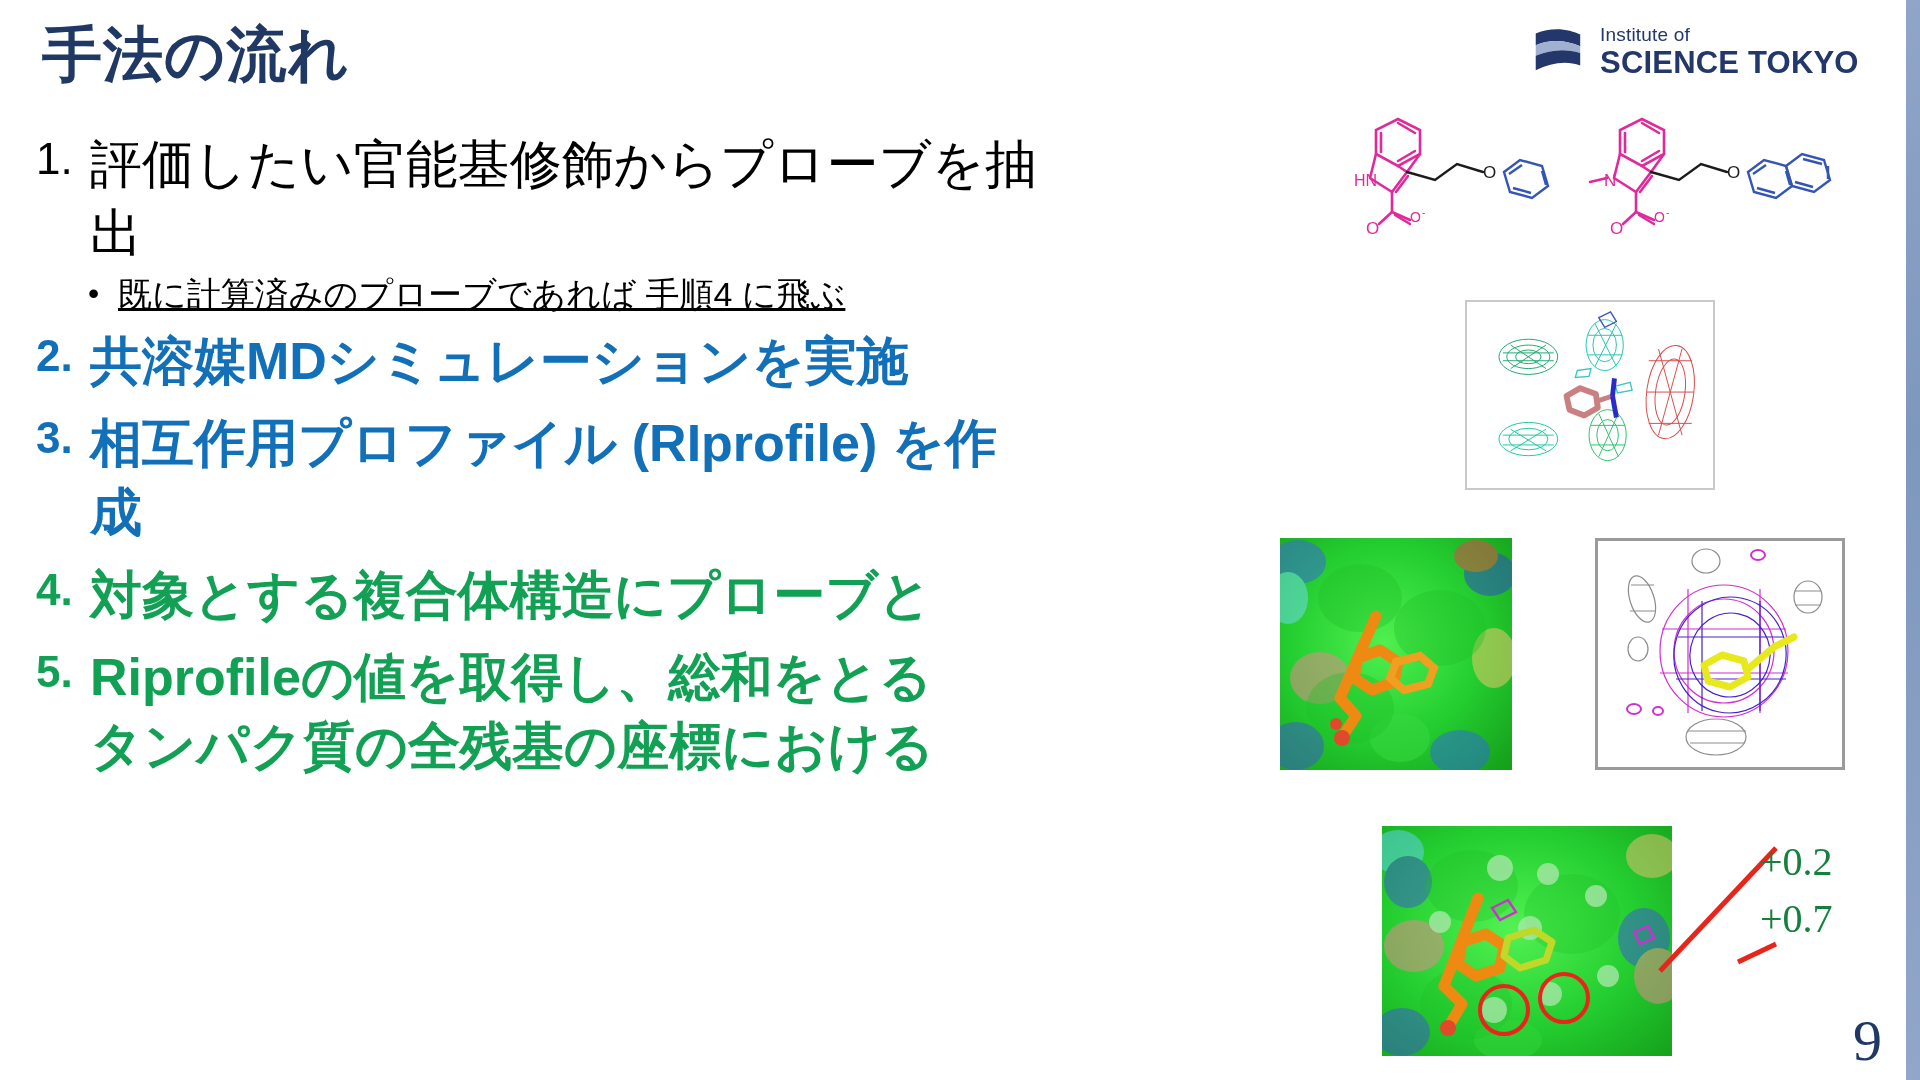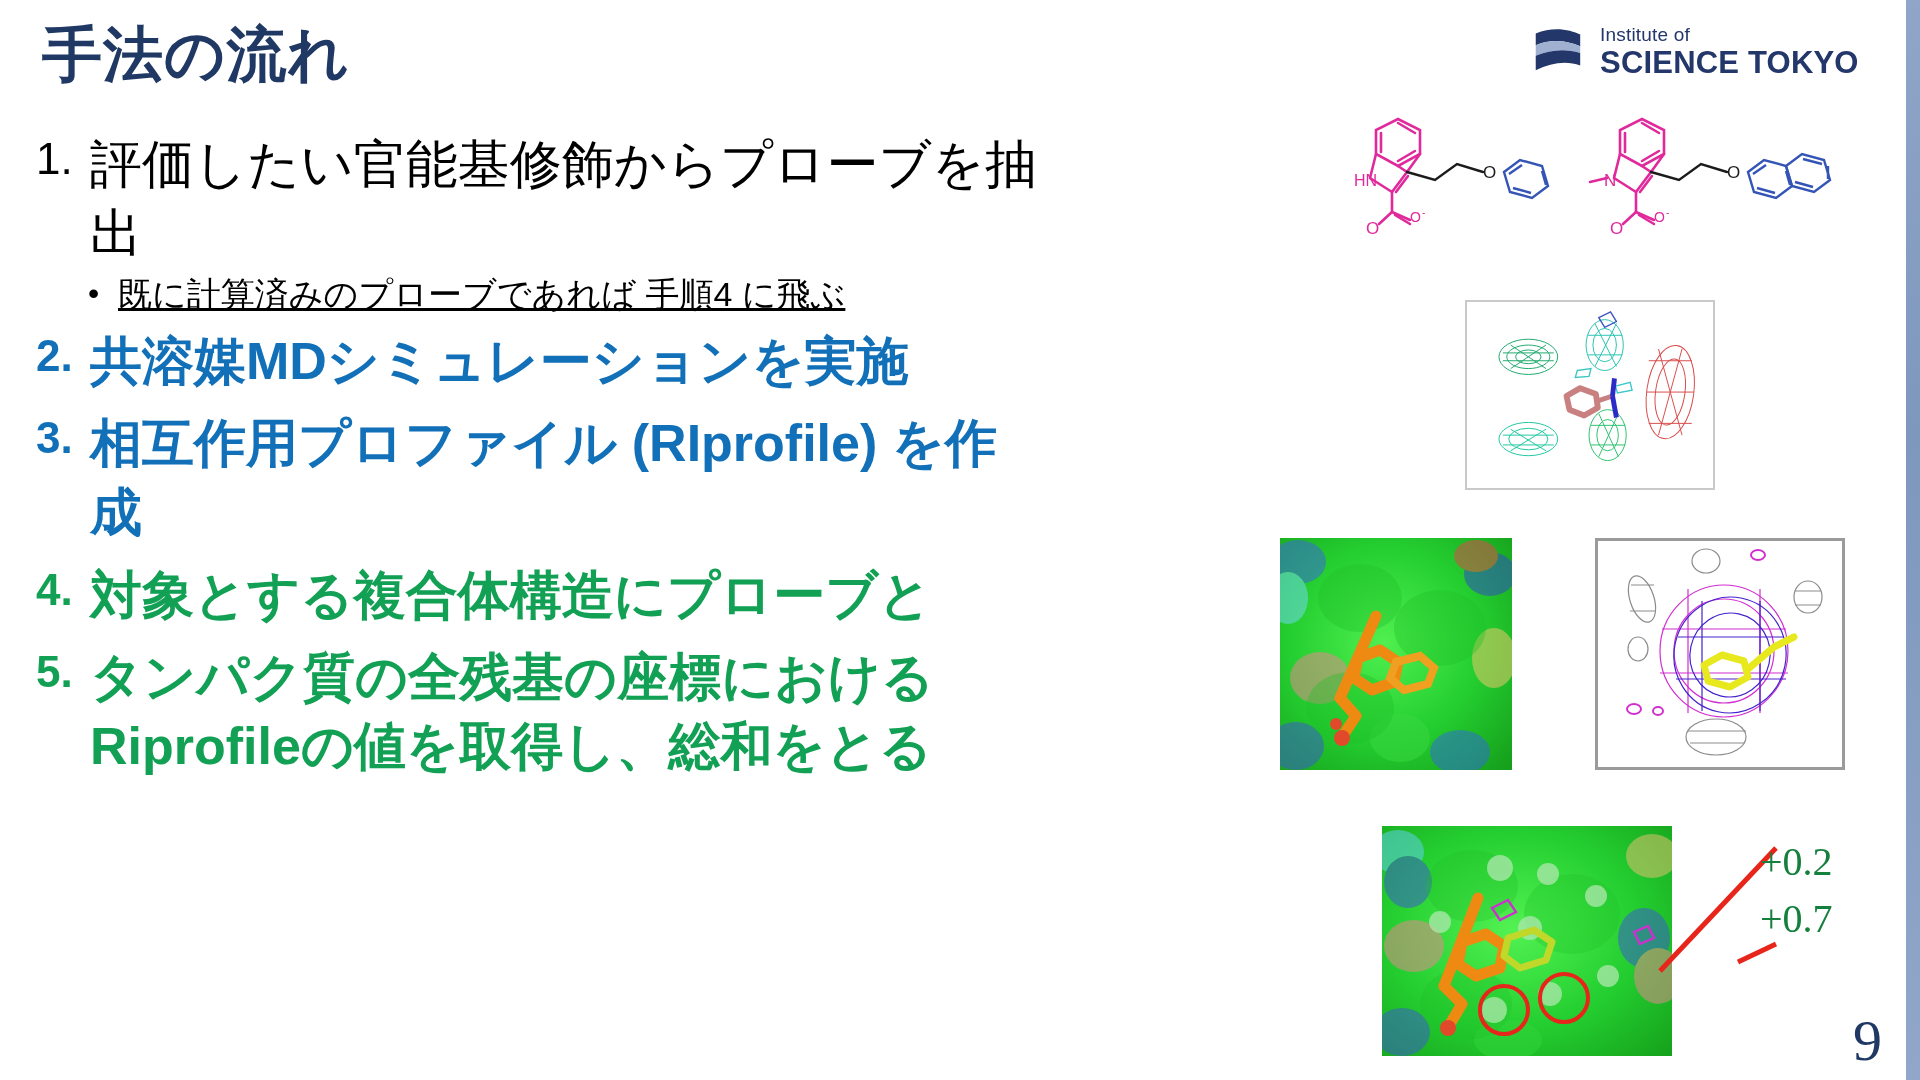--- a/index.html
+++ b/index.html
@@ -137,22 +137,22 @@
     <div class="li green">
       <span class="num">4.</span>
       <span class="txt">
         <span class="cont">対象とする複合体構造にプローブと</span>
       </span>
     </div>
 
     <div class="li green">
       <span class="num">5.</span>
       <span class="txt">
+        <span class="cont">Riprofileの値を取得し、総和をとる</span>
         <span class="cont">タンパク質の全残基の座標における</span>
-        <span class="cont">Riprofileの値を取得し、総和をとる</span>
       </span>
     </div>
 
   </div>
 
   <div class="fig-chem">
     <svg viewBox="0 0 540 145" width="540" height="145">
       <g stroke="#E0299B" stroke-width="2.6" fill="none" stroke-linecap="round">
         <polygon points="24,38 24,14 46,3 68,14 68,38 46,50"></polygon>
         <line x1="29" y1="36" x2="29" y2="17"></line>

